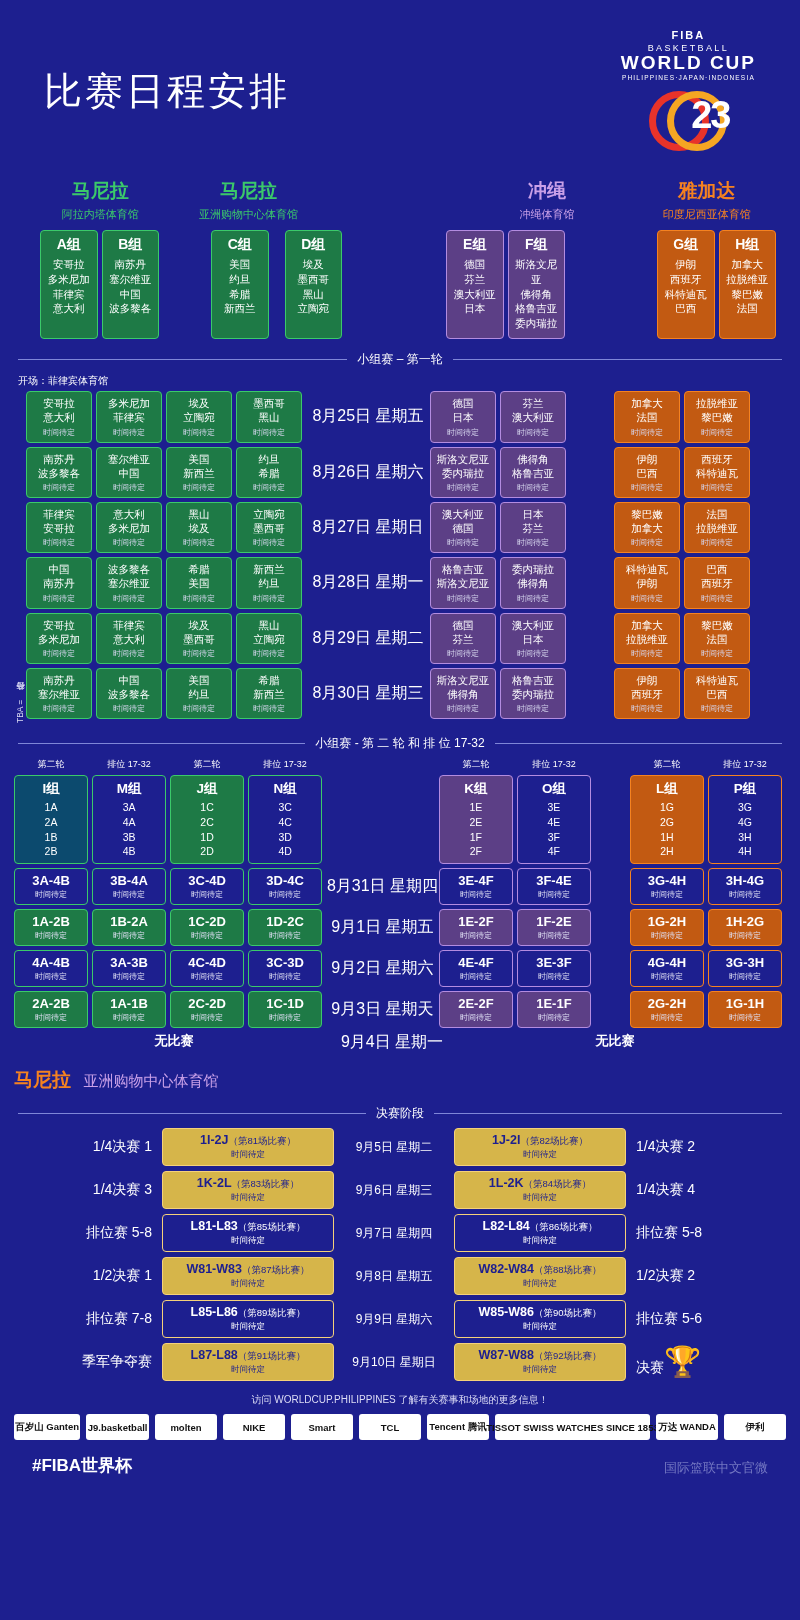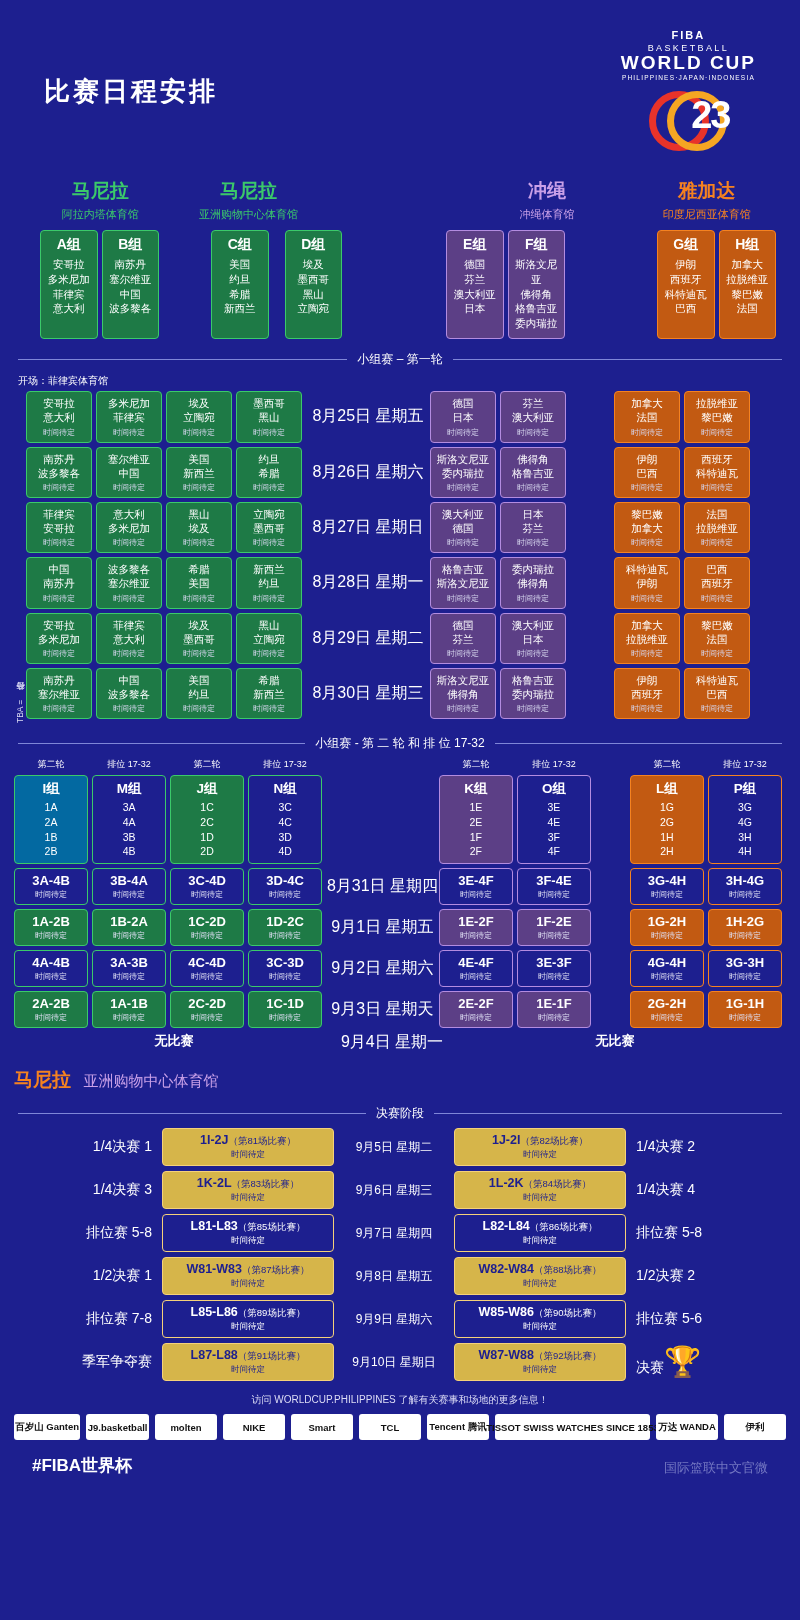--- a/index.html
+++ b/index.html
@@ -8,21 +8,21 @@
     background: #1d1f8f;
     font-family: "Liberation Sans", sans-serif;
     color: #fff;
     overflow: hidden;
     position: relative;
   }
   .page { position: relative; width:800px; height:1620px; padding: 0 14px; }
 
   
   .header { display:flex; align-items:center; justify-content:space-between; padding: 30px 30px 10px 30px; }
-  .title { font-size: 26px; font-weight: bold; letter-spacing: 3px; }
+  .title { font-size: 38px; font-weight: normal; letter-spacing: 3px; }
   .logo-wrap { display:flex; align-items:center; gap:6px;flex-direction:column; }
   .fiba-txt { text-align:center; line-height:1.05; }
   .fiba-txt .l1 { font-size:11px; font-weight:bold; letter-spacing:2px;}
   .fiba-txt .l2 { font-size:9px; letter-spacing:2.4px; margin-top:2px;}
   .fiba-txt .l3 { font-size:19px; font-weight:bold; letter-spacing:2px; }
   .fiba-txt .l4 { font-size:6.5px; letter-spacing:1.2px; margin-top:2px;}
   .logo-mark { position:relative; width:78px; height:66px; }
   .logo-mark .ring { position:absolute; border-radius:50%; }
   .logo-mark .r1 { width:60px; height:60px; left:0; top:3px; border:7px solid #e8332a; }
   .logo-mark .r2 { width:60px; height:60px; left:18px; top:3px; border:7px solid #f5a623; }
@@ -486,21 +486,21 @@
         <div class="smalllbl">第二轮</div>
         <div class="smalllbl">排位 17-32</div>
         <div style="width:116px"></div>
         <div class="smalllbl">第二轮</div>
         <div class="smalllbl">排位 17-32</div>
         <div style="width:36px"></div>
         <div class="smalllbl">第二轮</div>
         <div class="smalllbl">排位 17-32</div>
       </div>
       <div class="rowline">
-        <div class="gbox" style="background:#0369a1;border-color:#3bc96a">
+        <div class="gbox" style="background:#0c4a6e;border-color:#3bc96a">
           <div class="gname">I组</div>
           <div class="li">1A</div>
           <div class="li">2A</div>
           <div class="li">1B</div>
           <div class="li">2B</div>
         </div>
         <div class="gbox" style="background:transparent;border-color:#3bc96a">
           <div class="gname">M组</div>
           <div class="li">3A</div>
           <div class="li">4A</div>

